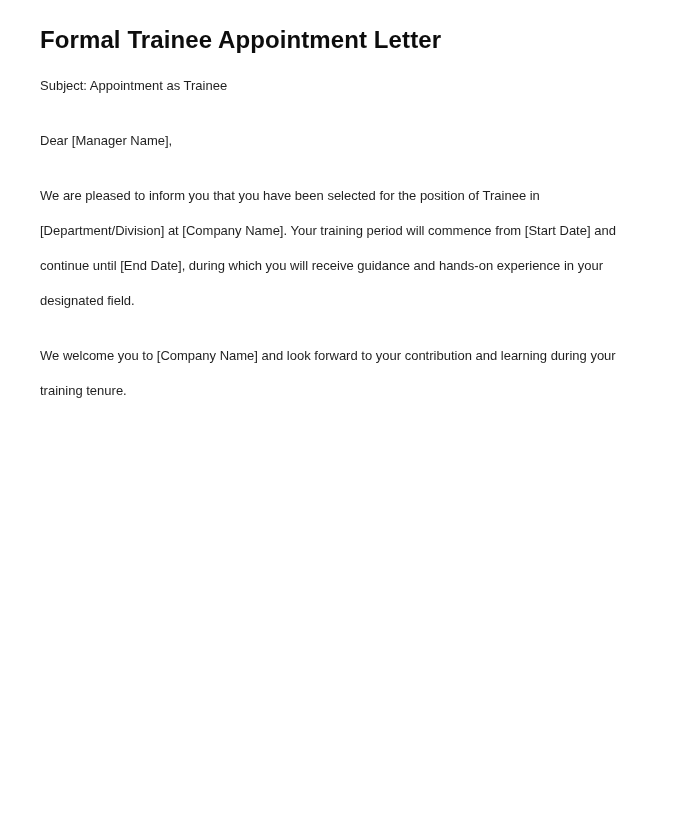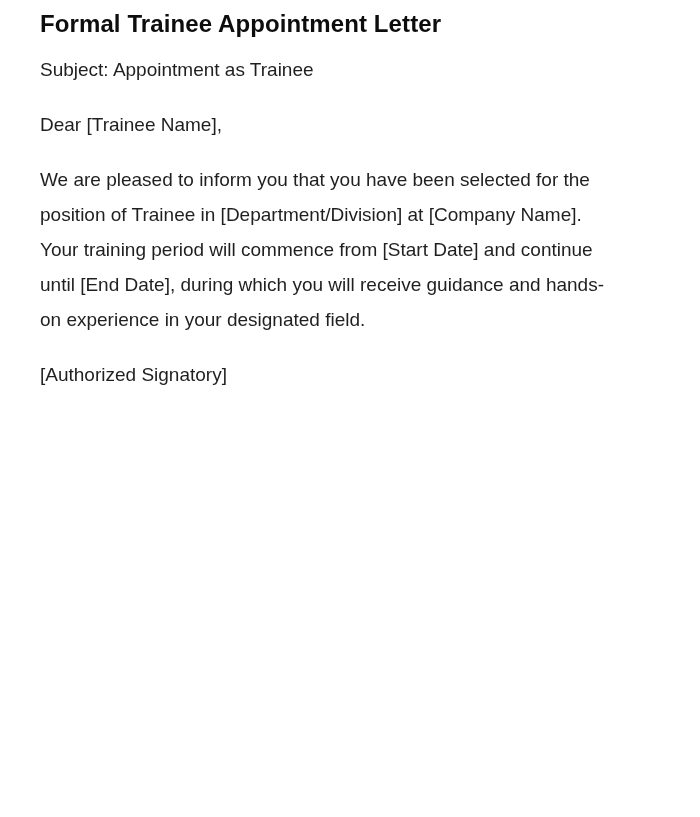--- a/index.html
+++ b/index.html
@@ -9,49 +9,49 @@
   }
   body {
     width: 700px;
     height: 817px;
     font-family: "Liberation Sans", "DejaVu Sans", sans-serif;
     color: #1f1f1f;
     overflow: hidden;
   }
   .letter {
     box-sizing: border-box;
-    padding: 8px 40px 0 40px;
+    padding: 24px 40px 0 40px;
     max-width: 660px;
   }
   .letter-title {
     font-size: 24px;
     line-height: 32px;
     font-weight: 700;
     color: #0d0d0d;
     margin: 0 0 12px 0;
     letter-spacing: 0.1px;
   }
   .letter p {
-    font-size: 19px;
+    font-size: 13px;
     line-height: 35px;
     margin: 0 0 20px 0;
     max-width: 596px;
     color: #1f1f1f;
   }
 </style>
 </head>
 <body>
 
 <div class="letter">
   <h1 class="letter-title">Formal Trainee Appointment Letter</h1>
 
   <p>Subject: Appointment as Trainee</p>
 
-  <p>Dear [Trainee Name],</p>
+  <p>Dear [Manager Name],</p>
 
   <p>We are pleased to inform you that you have been selected for the position of Trainee in [Department/Division] at [Company Name]. Your training period will commence from [Start Date] and continue until [End Date], during which you will receive guidance and hands-on experience in your designated field.</p>
 
 
+  <p>We welcome you to [Company Name] and look forward to your contribution and learning during your training tenure.</p>
 
 
-  <p>[Authorized Signatory]</p>
 
 </div>
 
 </body></html>

